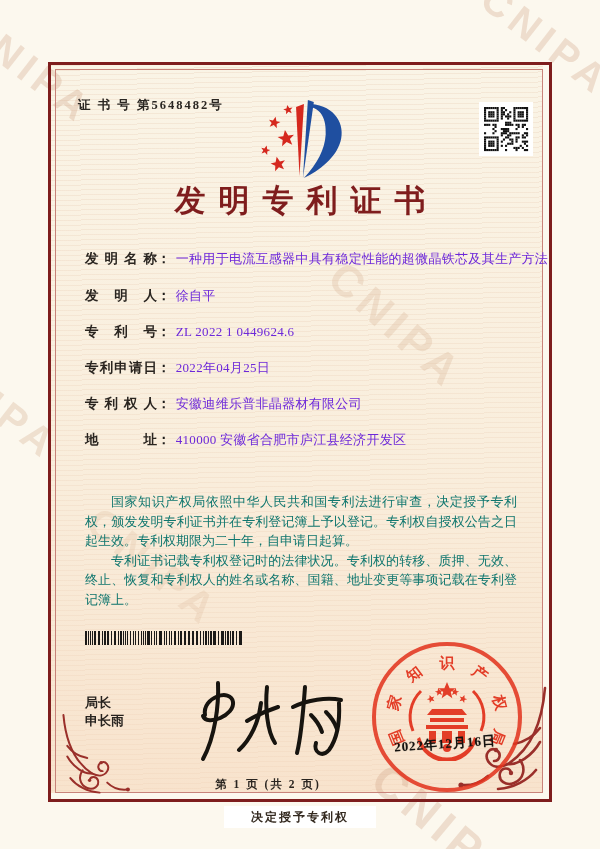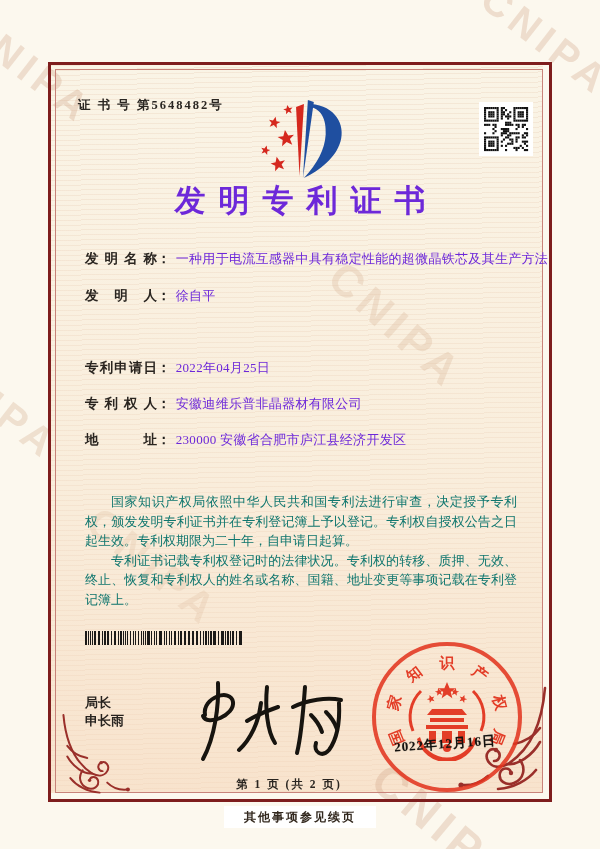--- a/index.html
+++ b/index.html
@@ -50,21 +50,21 @@
     font-size:12.5px;font-weight:700;letter-spacing:2px;color:#2a2622;
   }
   .logo{position:absolute;left:248px;top:98px;width:104px;height:84px;z-index:4;}
   .qr-box{
     position:absolute;left:479px;top:102px;width:54px;height:54px;
     background:#fff;z-index:4;
   }
   .title{
     position:absolute;left:0;top:180px;width:600px;z-index:4;
     text-align:center;font-size:31px;font-weight:700;
-    letter-spacing:13px;text-indent:13px;color:#6d28d9;
+    letter-spacing:13px;text-indent:13px;color:#7f1d1d;
   }
 
   
   .row{position:absolute;left:85px;z-index:4;white-space:nowrap;font-size:13px;}
   .lbl{
     display:inline-block;width:72px;vertical-align:bottom;
     font-size:13.5px;font-weight:700;color:#2a2520;
     text-align:justify;text-align-last:justify;
   }
   .colon{font-weight:700;font-size:13.5px;}
@@ -112,21 +112,21 @@
   }
 
   
   .flourish{position:absolute;z-index:4;}
   .fl-left {left:50px;top:712px;width:96px;height:86px;transform:scaleX(-1);}
   .fl-right{left:452px;top:684px;width:96px;height:112px;}
 
   
   .page-no{
     position:absolute;left:48px;top:777px;width:440px;z-index:4;
-    text-align:center;font-size:11.5px;font-weight:600;color:#2a2520;letter-spacing:2px;margin-left:21px;
+    text-align:center;font-size:11.5px;font-weight:600;color:#2a2520;letter-spacing:2px;
   }
   .cont-tab{
     position:absolute;left:224px;top:806px;width:152px;height:22px;z-index:4;
     background:#ffffff;display:flex;align-items:center;justify-content:center;
     font-size:12px;font-weight:600;color:#33291f;letter-spacing:2px;
   }
 </style>
 </head>
 <body>
 
@@ -360,31 +360,35 @@
   <div class="title">发明专利证书</div>
 
   <div class="row row-name">
     <span class="lbl">发明名称</span><span class="colon">：</span>
     <span class="val">一种用于电流互感器中具有稳定性能的超微晶铁芯及其生产方法</span>
   </div>
   <div class="row row-inv">
     <span class="lbl">发明人</span><span class="colon">：</span>
     <span class="val">徐自平</span>
   </div>
+  <div class="row row-pno">
+    <span class="lbl">专利号</span><span class="colon">：</span>
+    <span class="val">ZL 2022 1 0449624.6</span>
+  </div>
   <div class="row row-fdate">
     <span class="lbl">专利申请日</span><span class="colon">：</span>
     <span class="val">2022年04月25日</span>
   </div>
   <div class="row row-holder">
     <span class="lbl">专利权人</span><span class="colon">：</span>
     <span class="val">安徽迪维乐普非晶器材有限公司</span>
   </div>
   <div class="row row-addr">
     <span class="lbl">地址</span><span class="colon">：</span>
-    <span class="val">230000 安徽省合肥市庐江县经济开发区</span>
+    <span class="val">410000 安徽省合肥市庐江县经济开发区</span>
   </div>
 
   <div class="body-text">
     <p>国家知识产权局依照中华人民共和国专利法进行审查，决定授予专利权，颁发发明专利证书并在专利登记簿上予以登记。专利权自授权公告之日起生效。专利权期限为二十年，自申请日起算。</p>
     <p>专利证书记载专利权登记时的法律状况。专利权的转移、质押、无效、终止、恢复和专利权人的姓名或名称、国籍、地址变更等事项记载在专利登记簿上。</p>
   </div>
 
   <svg class="barcode" id="barcode-svg" viewBox="0 0 158 14">
       <rect x="0" y="0" width="2" height="14" fill="#1c1a18"></rect>
       <rect x="3" y="0" width="1" height="14" fill="#1c1a18"></rect>
@@ -520,15 +524,15 @@
       <path d="M88,44 C82,52 72,58 62,60"></path>
     </g>
     <g fill="#9a2f2a">
       <circle cx="44" cy="66" r="2.2"></circle>
         <circle cx="59" cy="89" r="2.2"></circle>
         <circle cx="9" cy="101" r="2.6"></circle>
     </g>
   </svg>
 
   <div class="page-no">第 1 页 (共 2 页)</div>
-  <div class="cont-tab">其他事项参见续页</div>
+  <div class="cont-tab">决定授予专利权</div>
 
 </div>
 
 </body></html>

